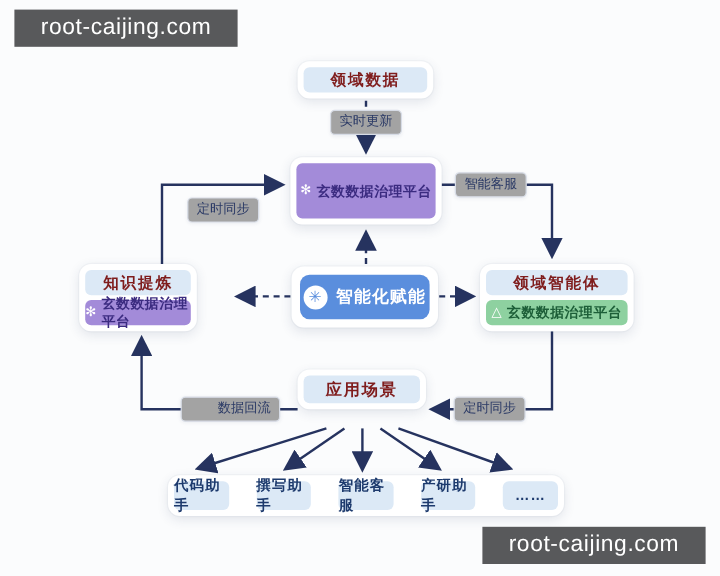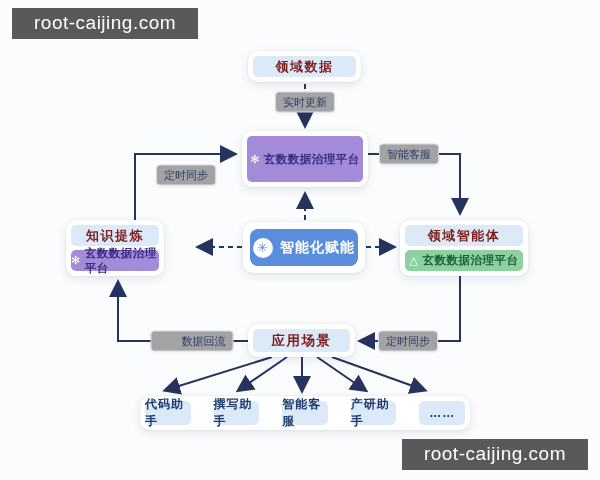--- a/index.html
+++ b/index.html
@@ -123,21 +123,21 @@
   </div>
 
   <div class="card" style="left:400px;top:220px;width:128px;height:56px;">
     <div class="hdr">领域智能体</div>
     <div class="plat green">
       <span class="ico">△</span>
       <span>玄数数据治理平台</span>
     </div>
   </div>
 
-  <div class="card" style="left:248px;top:324px;width:107px;height:33px;justify-content:center;">
+  <div class="card" style="left:248px;top:308px;width:107px;height:33px;justify-content:center;">
     <div class="hdr" style="font-size:13.5px;">应用场景</div>
   </div>
 
   <div class="card apps-card" style="left:140px;top:396px;width:330px;height:34px;">
     <div class="app-box">代码助手</div>
     <div class="app-box">撰写助手</div>
     <div class="app-box">智能客服</div>
     <div class="app-box">产研助手</div>
     <div class="app-box">……</div>
   </div>

